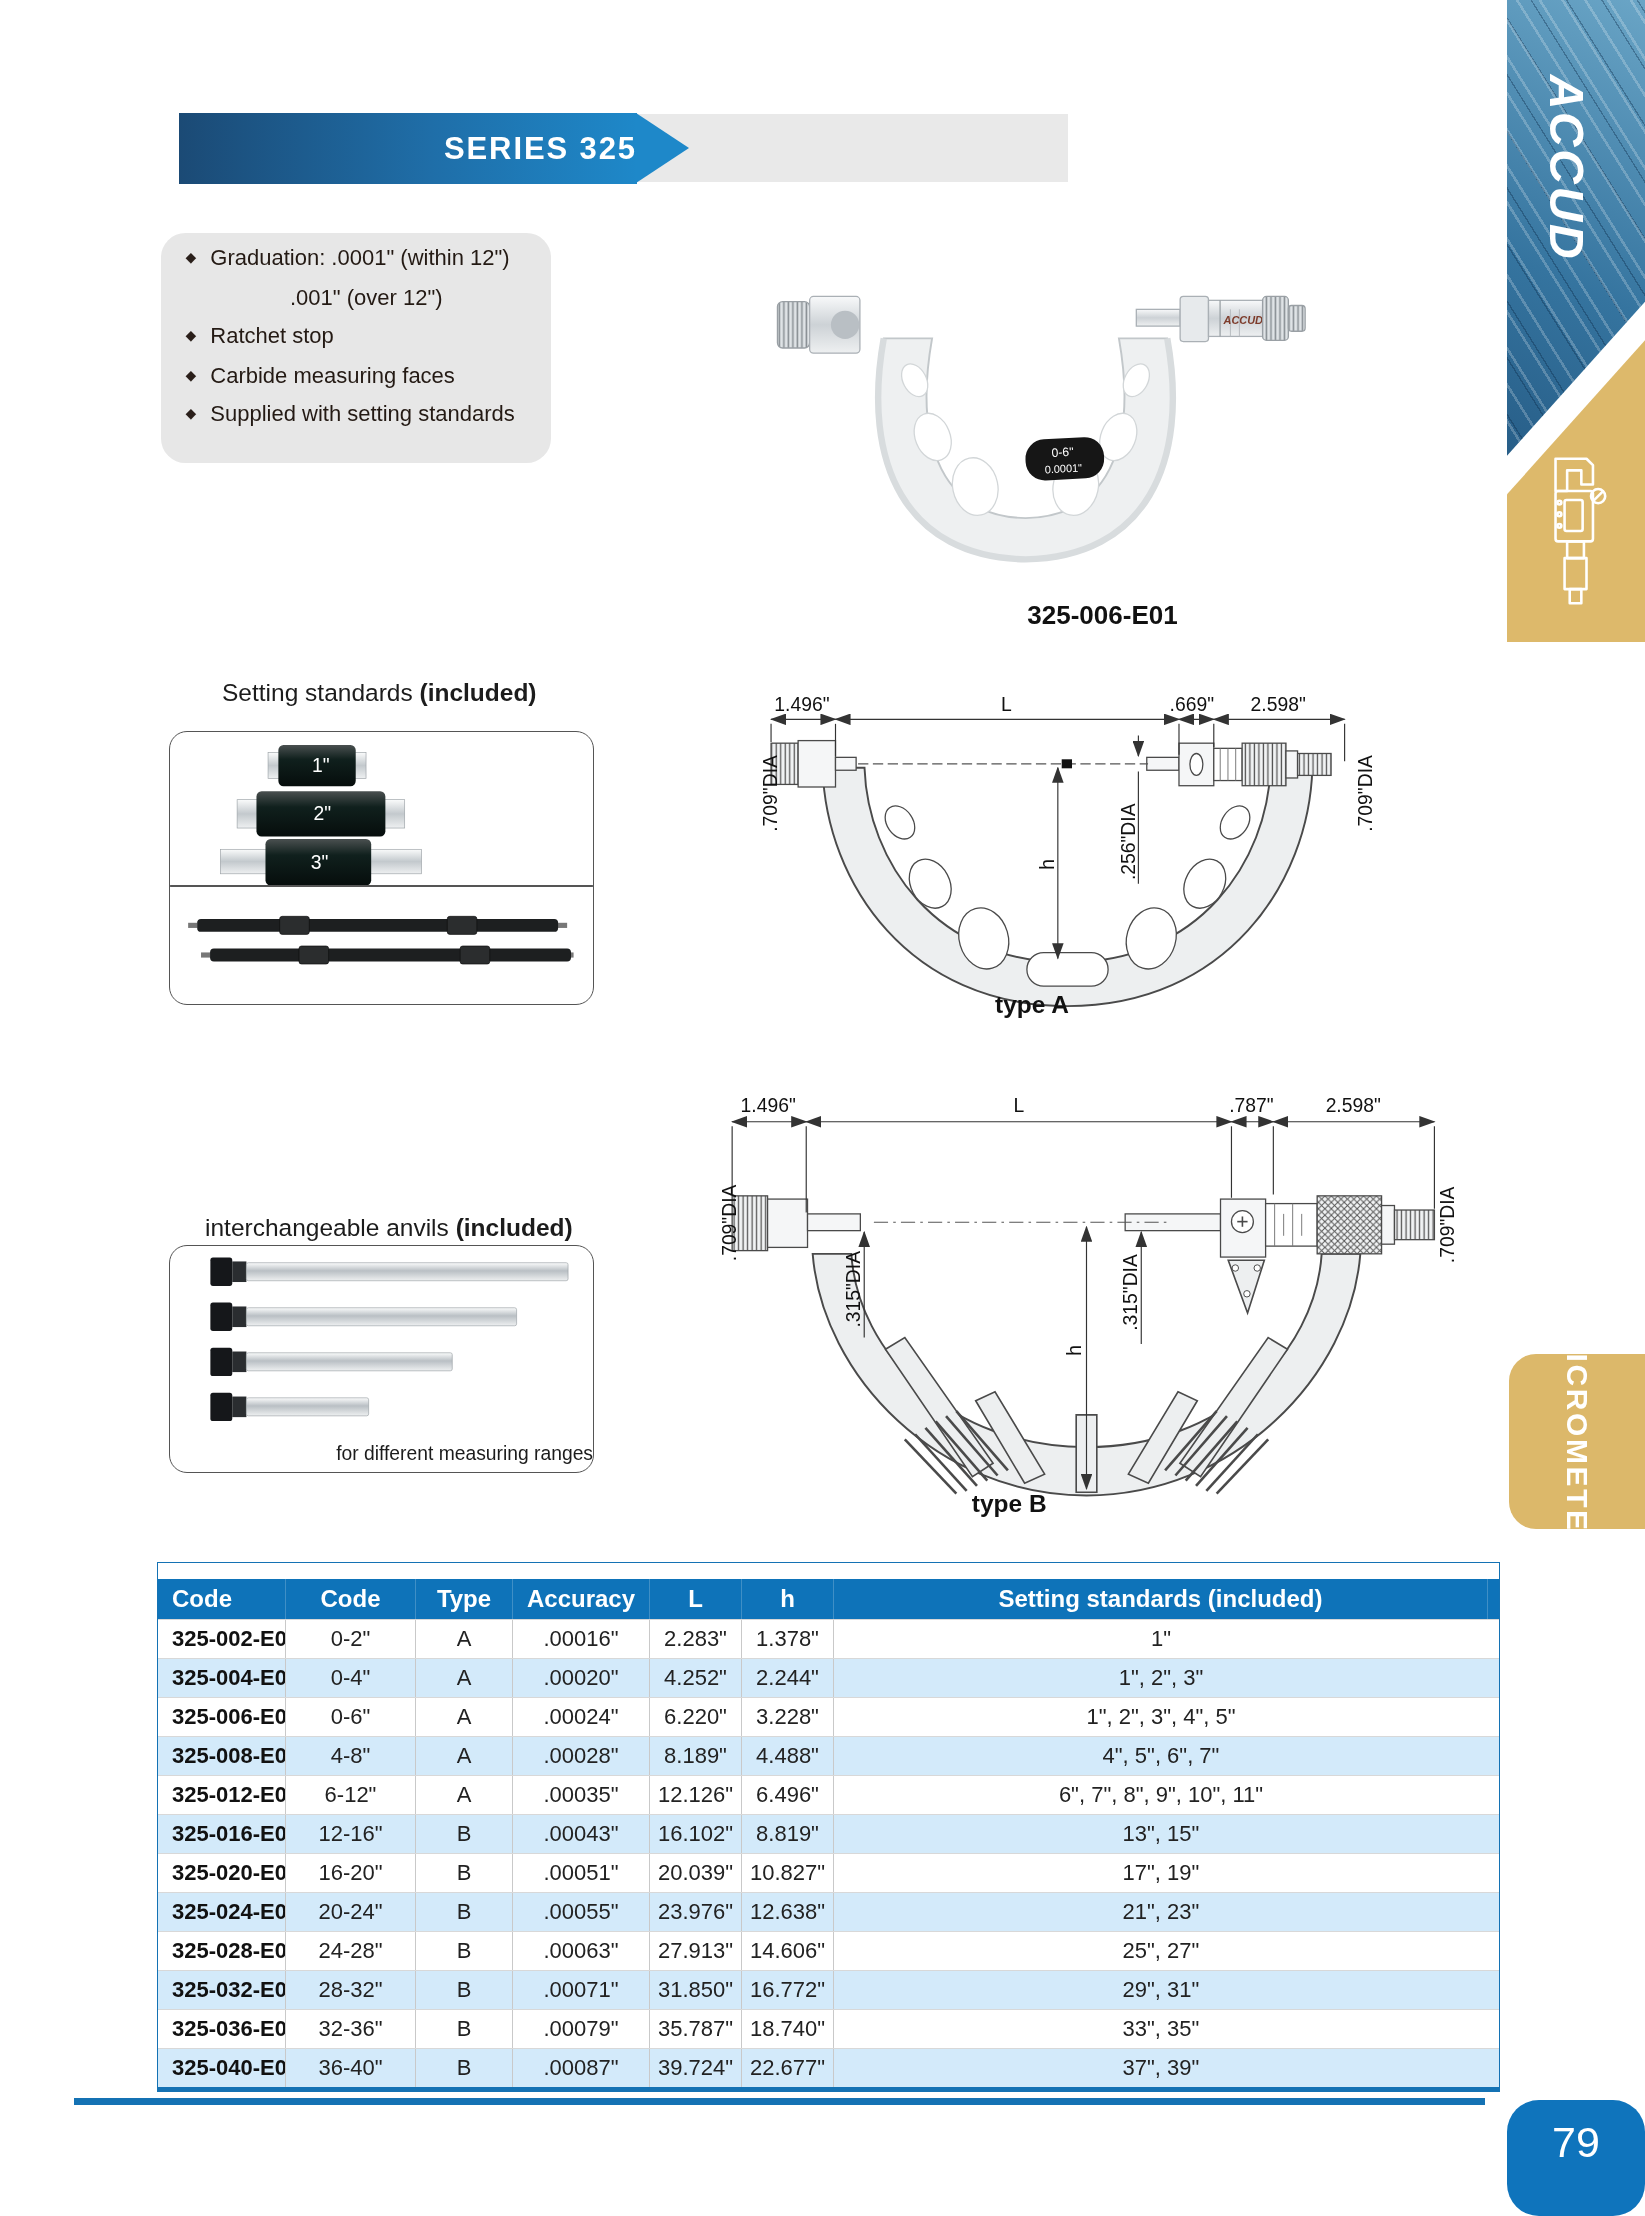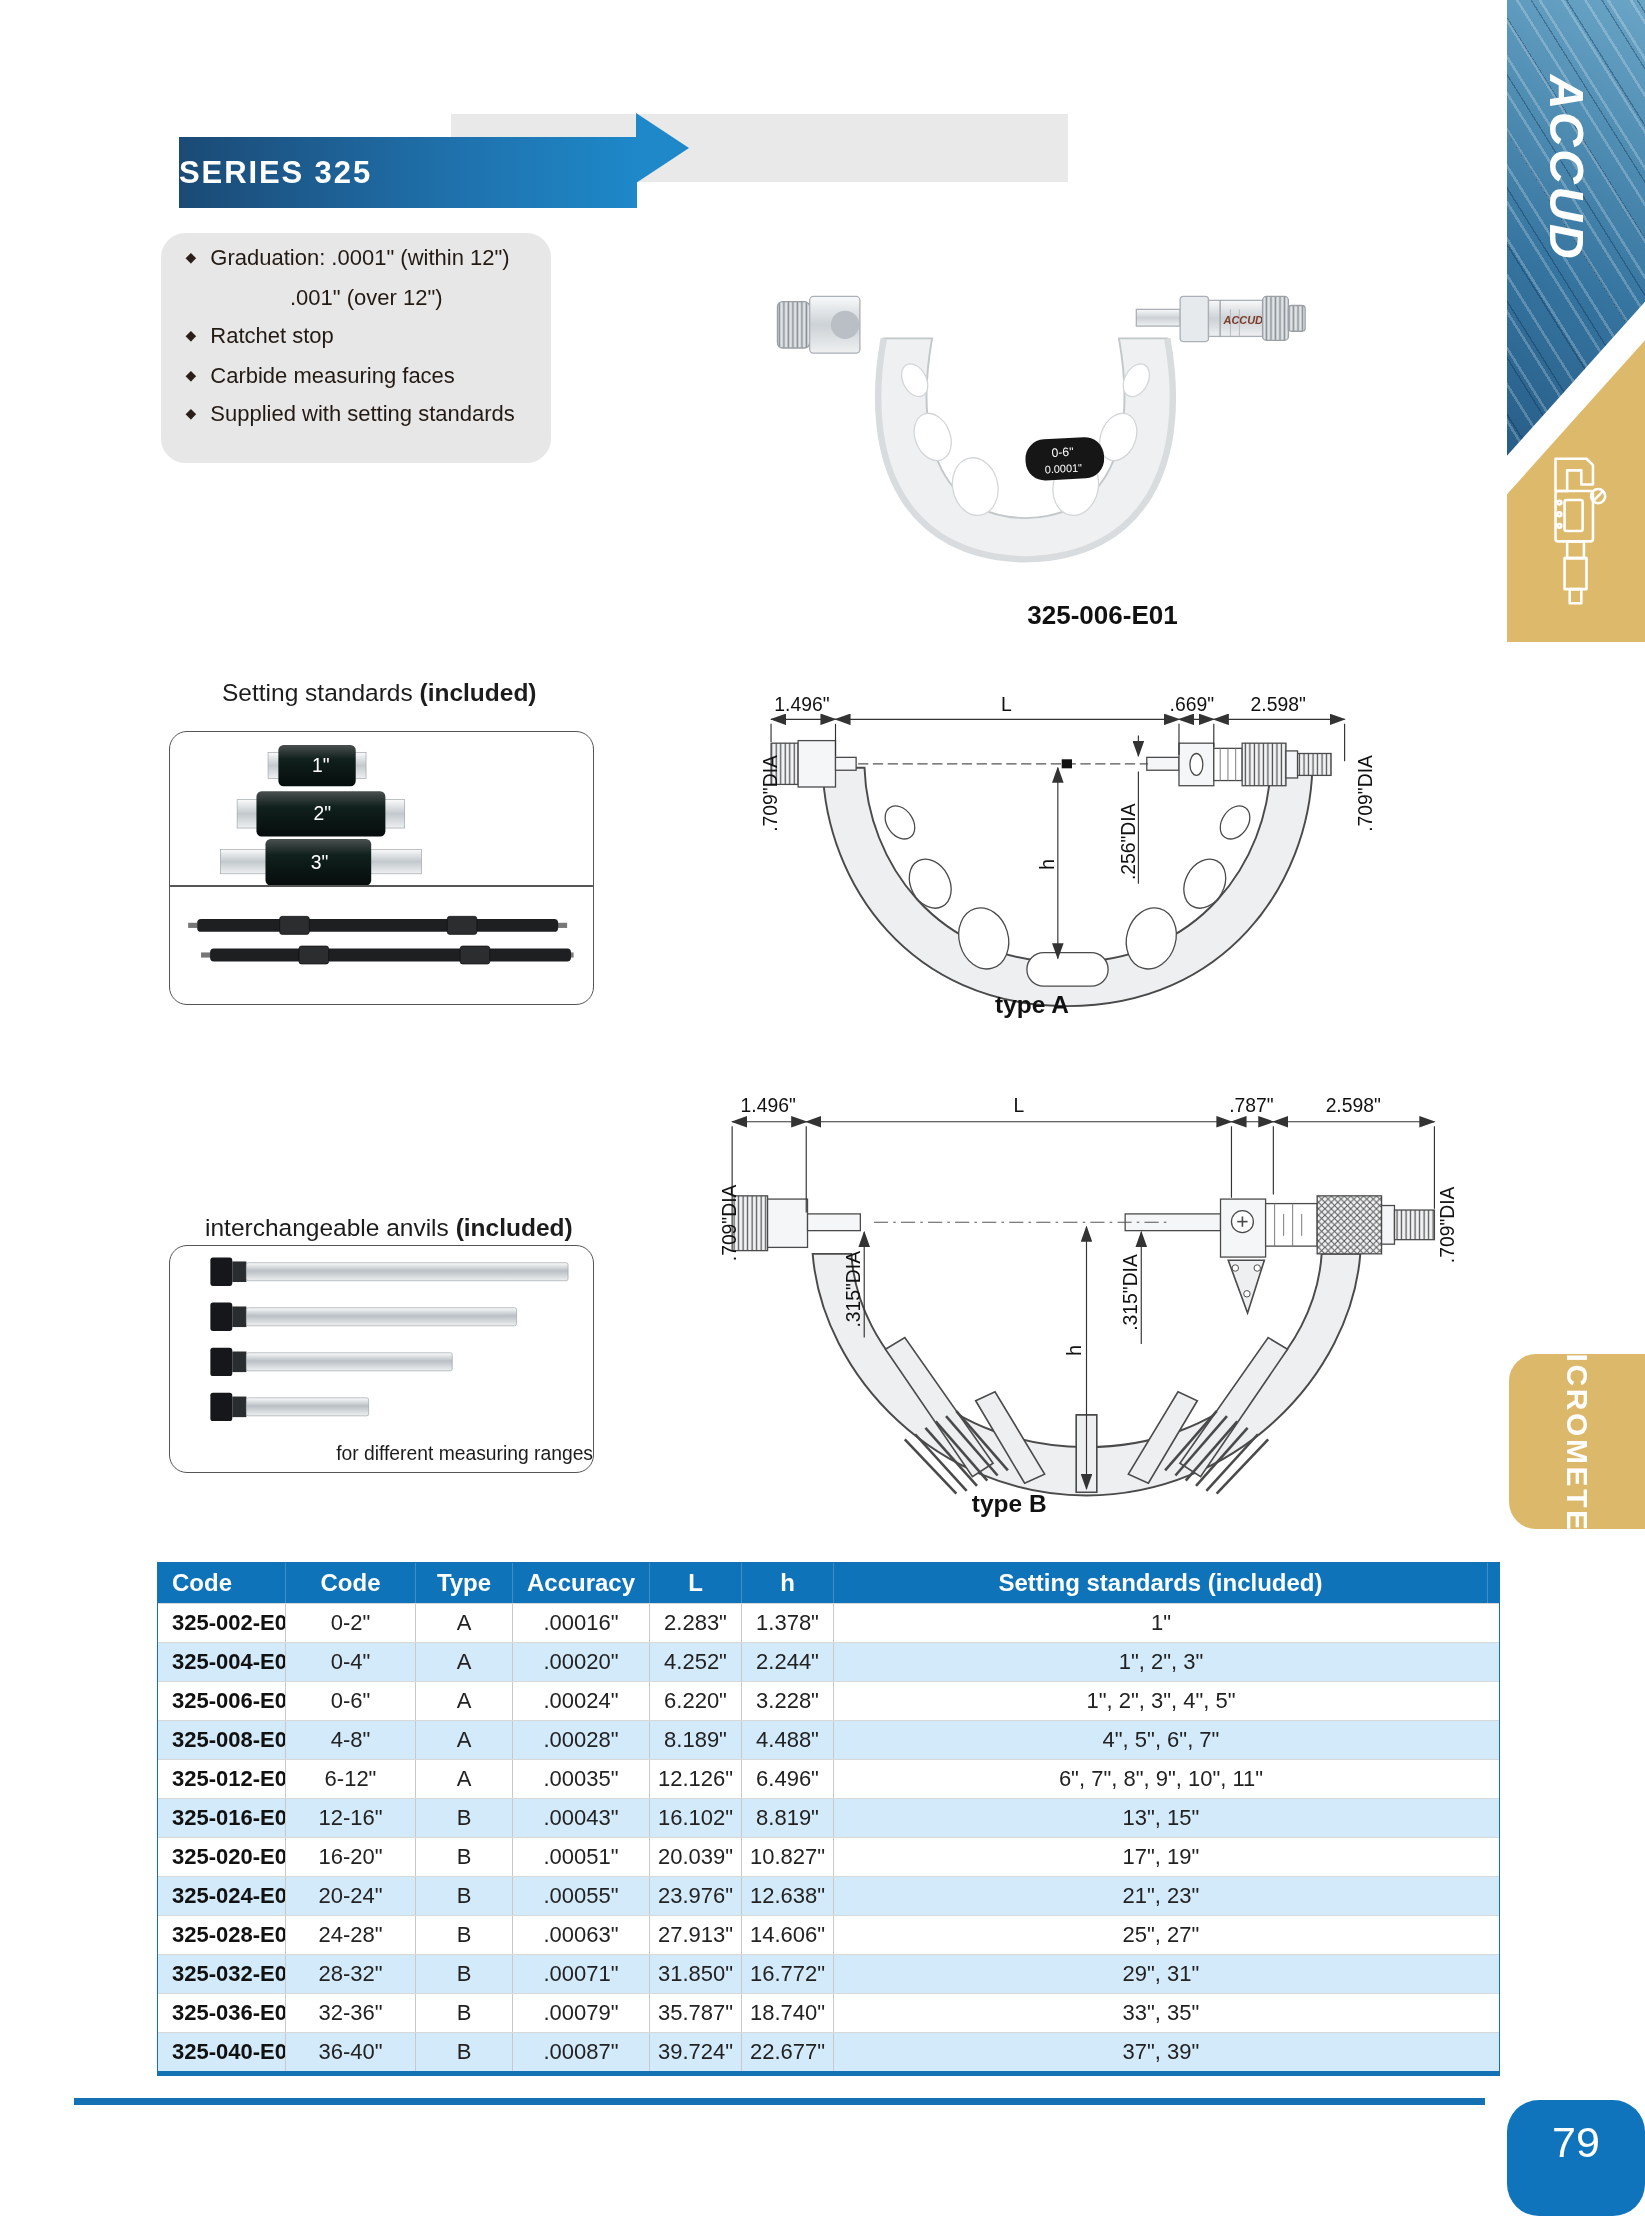--- a/index.html
+++ b/index.html
@@ -4,21 +4,21 @@
 <style>
   html,body{margin:0;padding:0;background:#fff;}
   #page{position:relative;width:1645px;height:2216px;background:#ffffff;overflow:hidden;
         font-family:"Liberation Sans", sans-serif;color:#1c1c1c;}
   .abs{position:absolute;}
 
   
   .banner-gray{left:451px;top:114px;width:617px;height:68px;background:#e9e9e9;}
   .banner-blue{left:179px;top:113px;width:458px;height:71px;
      background:linear-gradient(90deg,#1b4a75 0%,#1f6ea8 55%,#1e88c9 100%);
-     display:flex;align-items:center;justify-content:flex-start;margin-top:24px;}
+     display:flex;align-items:center;justify-content:flex-end;}
   .banner-arrow{left:636px;top:113px;width:0;height:0;
      border-top:35px solid transparent;border-bottom:35px solid transparent;
      border-left:53px solid #1e88c9;}
   .series-text{color:#fff;font-size:31px;font-weight:bold;letter-spacing:1.9px;}
   .page-title{left:648px;top:121px;font-size:28px;font-weight:bold;color:#2a1b14;line-height:32px;}
 
   
   .side-photo{left:1507px;top:0;width:138px;height:642px;}
   .side-photo .blue{position:absolute;left:0;top:0;width:100%;height:100%;
      background:
@@ -51,21 +51,21 @@
   .ss-box{left:169px;top:731px;width:423px;height:272px;}
   .anv-box{left:169px;top:1245px;width:423px;height:226px;}
   .anv-caption{position:absolute;left:0;top:197px;width:100%;text-align:right;font-size:19.3px;color:#1c1c1c;}
   svg text.dim{font-family:"Liberation Sans",sans-serif;font-size:30px;fill:#111;}
   svg text.cap{font-family:"Liberation Sans",sans-serif;font-size:38px;font-weight:bold;fill:#111;}
   svg text.plate{font-family:"Liberation Sans",sans-serif;fill:#fff;}
 
   
   .spec-table{left:157px;top:1562px;width:1343px;border:1.9px solid #1472b4;border-bottom:5.2px solid #1472b4;box-sizing:border-box;}
   .tr{display:grid;grid-template-columns:128px 130px 97px 137px 92px 92px 654px;}
-  .tr.head{background:#0e73b9;height:40px;}
+  .tr.head{background:#0e73b9;height:40px;margin-top:16px;}
   .tr.head .td{color:#fff;font-weight:bold;font-size:24px;border-right:0.6px solid #3f8fc6;}
   .tr{height:38px;}
   .td{display:flex;align-items:center;justify-content:center;font-size:22px;color:#222;
       border-right:0.6px solid #c9c9c9;overflow:hidden;white-space:nowrap;}
   .td:last-child{border-right:none;}
   .tr:not(.head){border-top:0.6px solid #d8d8d8;background:#fff;}
   .tr.alt{background:#d3eafa;}
   .td.first{justify-content:flex-start;padding-left:14px;font-weight:bold;color:#111;}
 </style>
 </head>

